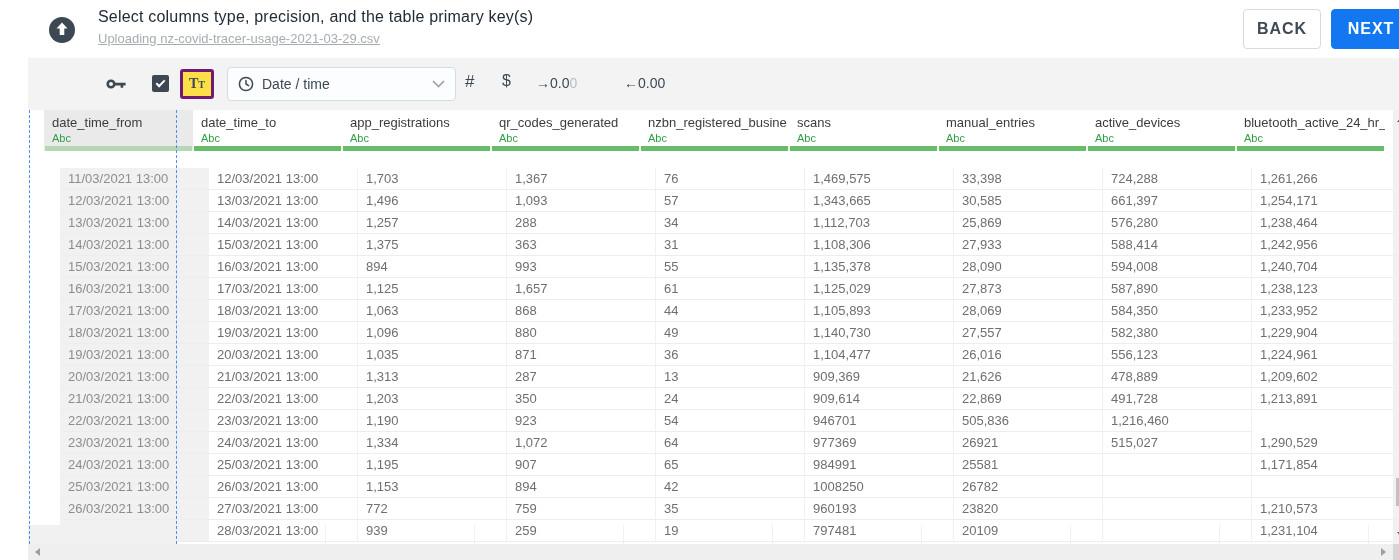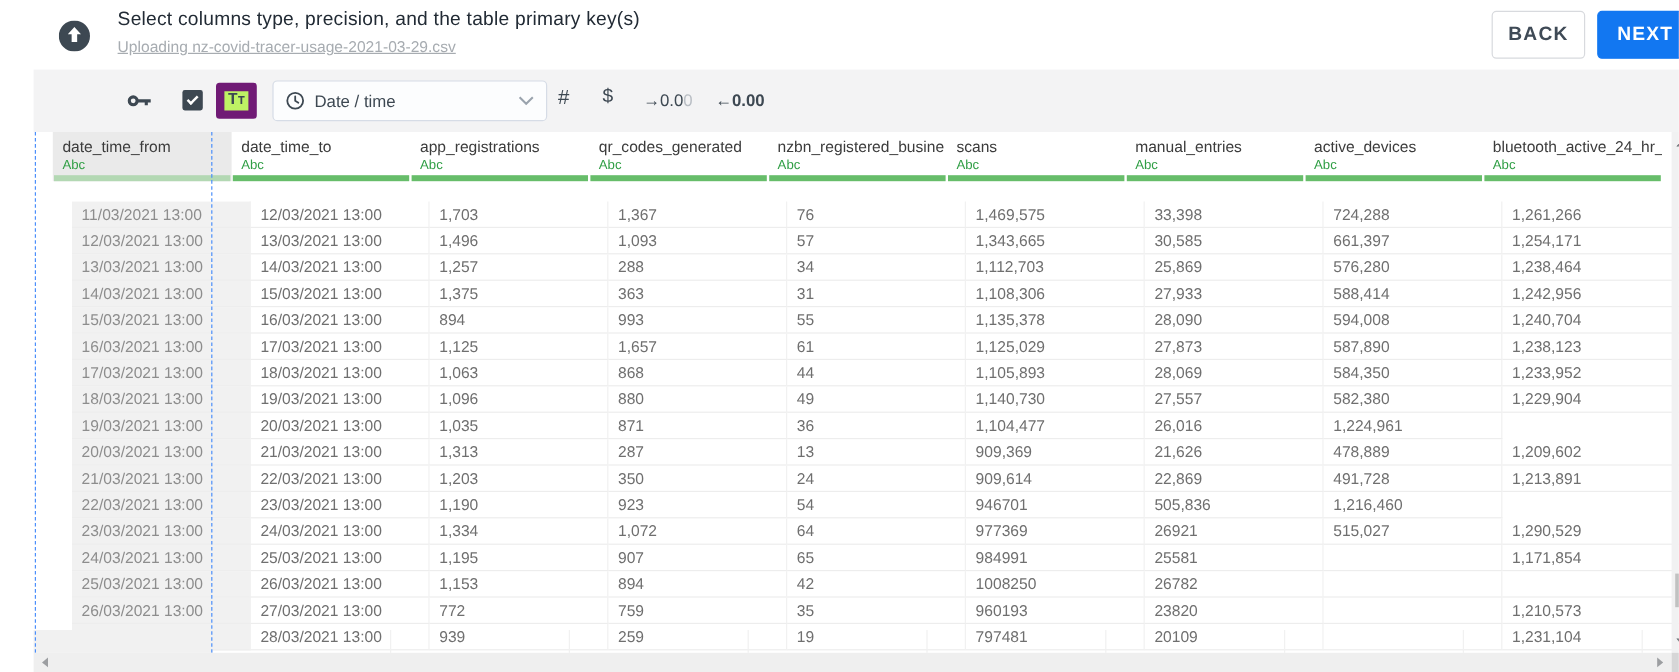--- a/index.html
+++ b/index.html
@@ -27,37 +27,37 @@
   button.back{width:78px;background:#fff;border:1px solid #d8dade;color:#3f4a56;}
   button.next{width:80px;background:var(--accent-blue);border:1px solid var(--accent-blue);color:#fff;}
 
   
   .toolbar{position:absolute;top:58px;left:0;width:1399px;height:52px;background:#f3f3f4;}
   .keyic{position:absolute;left:78px;top:18px;width:22px;height:16px;color:var(--dark);}
   .cbx{position:absolute;left:124px;top:17px;width:17px;height:17px;background:var(--dark);
     border-radius:2px;cursor:pointer;display:flex;align-items:center;justify-content:center;}
   .chk{width:9px;height:5px;border-left:2px solid #fff;border-bottom:2px solid #fff;
     transform:rotate(-45deg);margin-bottom:2px;}
-  .ttbtn{position:absolute;left:152px;top:11px;width:34px;height:30px;background:#bef264;
-    border:7px solid #701a75;border-radius:3px;color:var(--dark);font-size:14px;font-weight:bold;
-    font-variant:small-caps;cursor:pointer;font-family:Liberation Mono, monospace;}
+  .ttbtn{position:absolute;left:152px;top:11px;width:34px;height:30px;background:#fde047;
+    border:3px solid #701a75;border-radius:3px;color:var(--dark);font-size:14px;font-weight:bold;
+    font-variant:small-caps;cursor:pointer;font-family:Liberation Serif, serif;}
   .dd{position:absolute;left:199px;top:9px;width:229px;height:34px;background:#fcfdfe;
     border:1px solid #d6dce6;border-radius:4px;display:flex;align-items:center;
     padding:0 10px;cursor:pointer;}
   .clock{width:16px;height:16px;margin-right:8px;display:inline-flex;}
   .ddval{font-size:14px;color:var(--dark);flex:1;}
   .chev{display:inline-flex;margin-left:6px;}
   .tbtn{position:absolute;top:14px;background:none;border:none;color:var(--dark);
     cursor:pointer;font-family:"Liberation Sans",sans-serif;}
   .tbtn.num{left:437px;font-size:17px;font-weight:500;}
   .tbtn.cur{left:474px;font-size:16px;font-weight:500;}
   .tbtn.prec{font-size:14px;top:17px;}
   .tbtn.prec .lt{color:#b9bec4;}
   #prec-inc{left:508px;}
-  #prec-dec{left:568px;font-weight:bold;}
+  #prec-dec{left:596px;}
 
   
   .grid{position:absolute;top:110px;left:0;width:1399px;height:450px;background:#fff;}
   .ghead{position:absolute;top:0;left:16px;height:41px;display:flex;}
   .hcell{width:149px;position:relative;padding:5px 0 0 8px;cursor:pointer;}
   .hcell.sel{background:#eaeaea;}
   .hname{display:block;font-size:13px;color:#3c3c3c;white-space:nowrap;overflow:hidden;}
   .htype{display:block;font-size:11px;color:var(--type-green);margin-top:2px;}
   .hbar{position:absolute;left:1px;right:1px;bottom:0;height:5px;background:var(--bar-green);}
   .hcell.sel .hbar{background:var(--bar-green-selected);}
@@ -282,20 +282,21 @@
           <div class="cell">1,229,904</div>
         </div>
         <div class="row">
           <div class="cell sel">19/03/2021 13:00</div>
           <div class="cell">20/03/2021 13:00</div>
           <div class="cell">1,035</div>
           <div class="cell">871</div>
           <div class="cell">36</div>
           <div class="cell">1,104,477</div>
           <div class="cell">26,016</div>
+          <div class="cell">556,123</div>
           <div class="cell">1,224,961</div>
         </div>
         <div class="row">
           <div class="cell sel">20/03/2021 13:00</div>
           <div class="cell">21/03/2021 13:00</div>
           <div class="cell">1,313</div>
           <div class="cell">287</div>
           <div class="cell">13</div>
           <div class="cell">909,369</div>
           <div class="cell">21,626</div>

